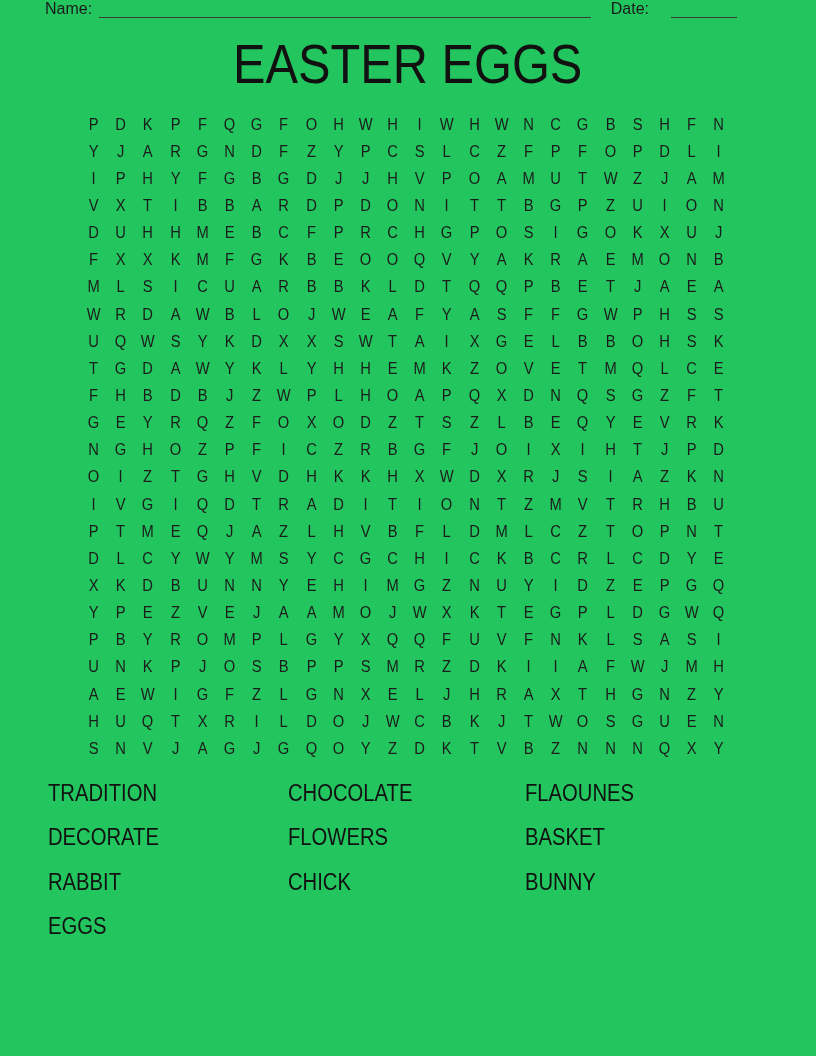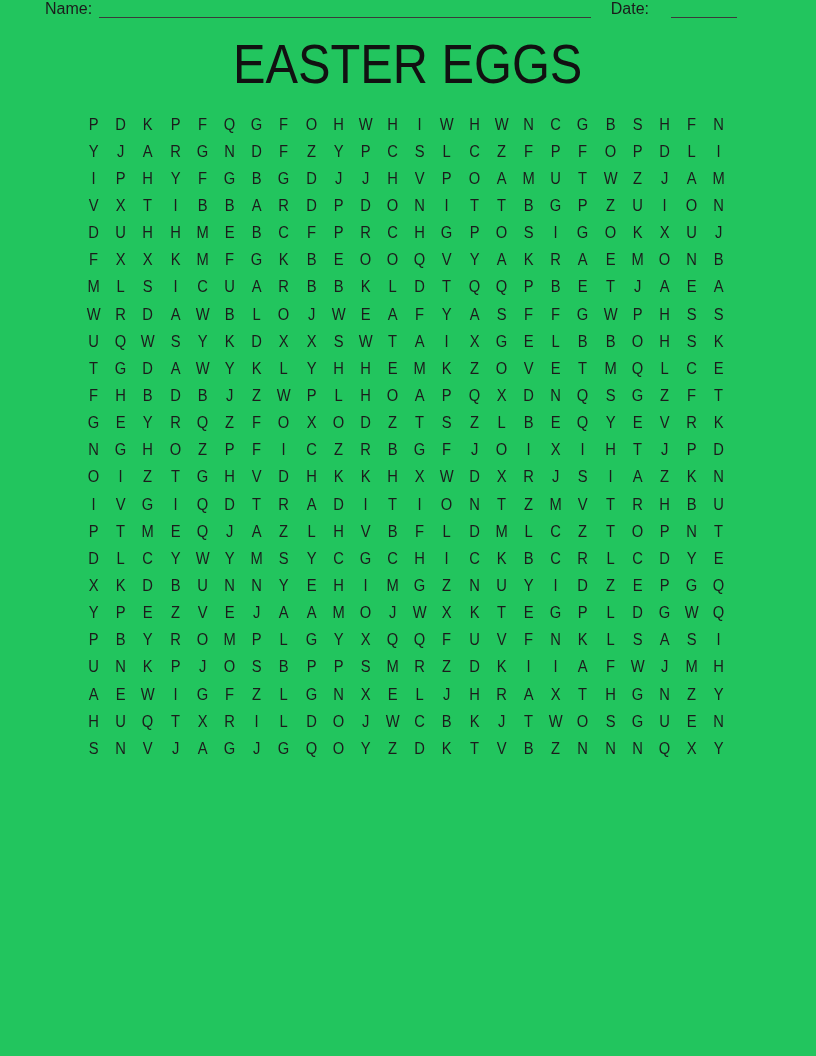--- a/index.html
+++ b/index.html
@@ -646,14 +646,26 @@
       <span class="cell">B</span>
       <span class="cell">Z</span>
       <span class="cell">N</span>
       <span class="cell">N</span>
       <span class="cell">N</span>
       <span class="cell">Q</span>
       <span class="cell">X</span>
       <span class="cell">Y</span>
     </div>
 
+  <div class="words">
+      <div class="word">TRADITION</div>
+      <div class="word">CHOCOLATE</div>
+      <div class="word">FLAOUNES</div>
+      <div class="word">DECORATE</div>
+      <div class="word">FLOWERS</div>
+      <div class="word">BASKET</div>
+      <div class="word">RABBIT</div>
+      <div class="word">CHICK</div>
+      <div class="word">BUNNY</div>
+      <div class="word">EGGS</div>
+    </div>
 
 </div>
 
 </body></html>

